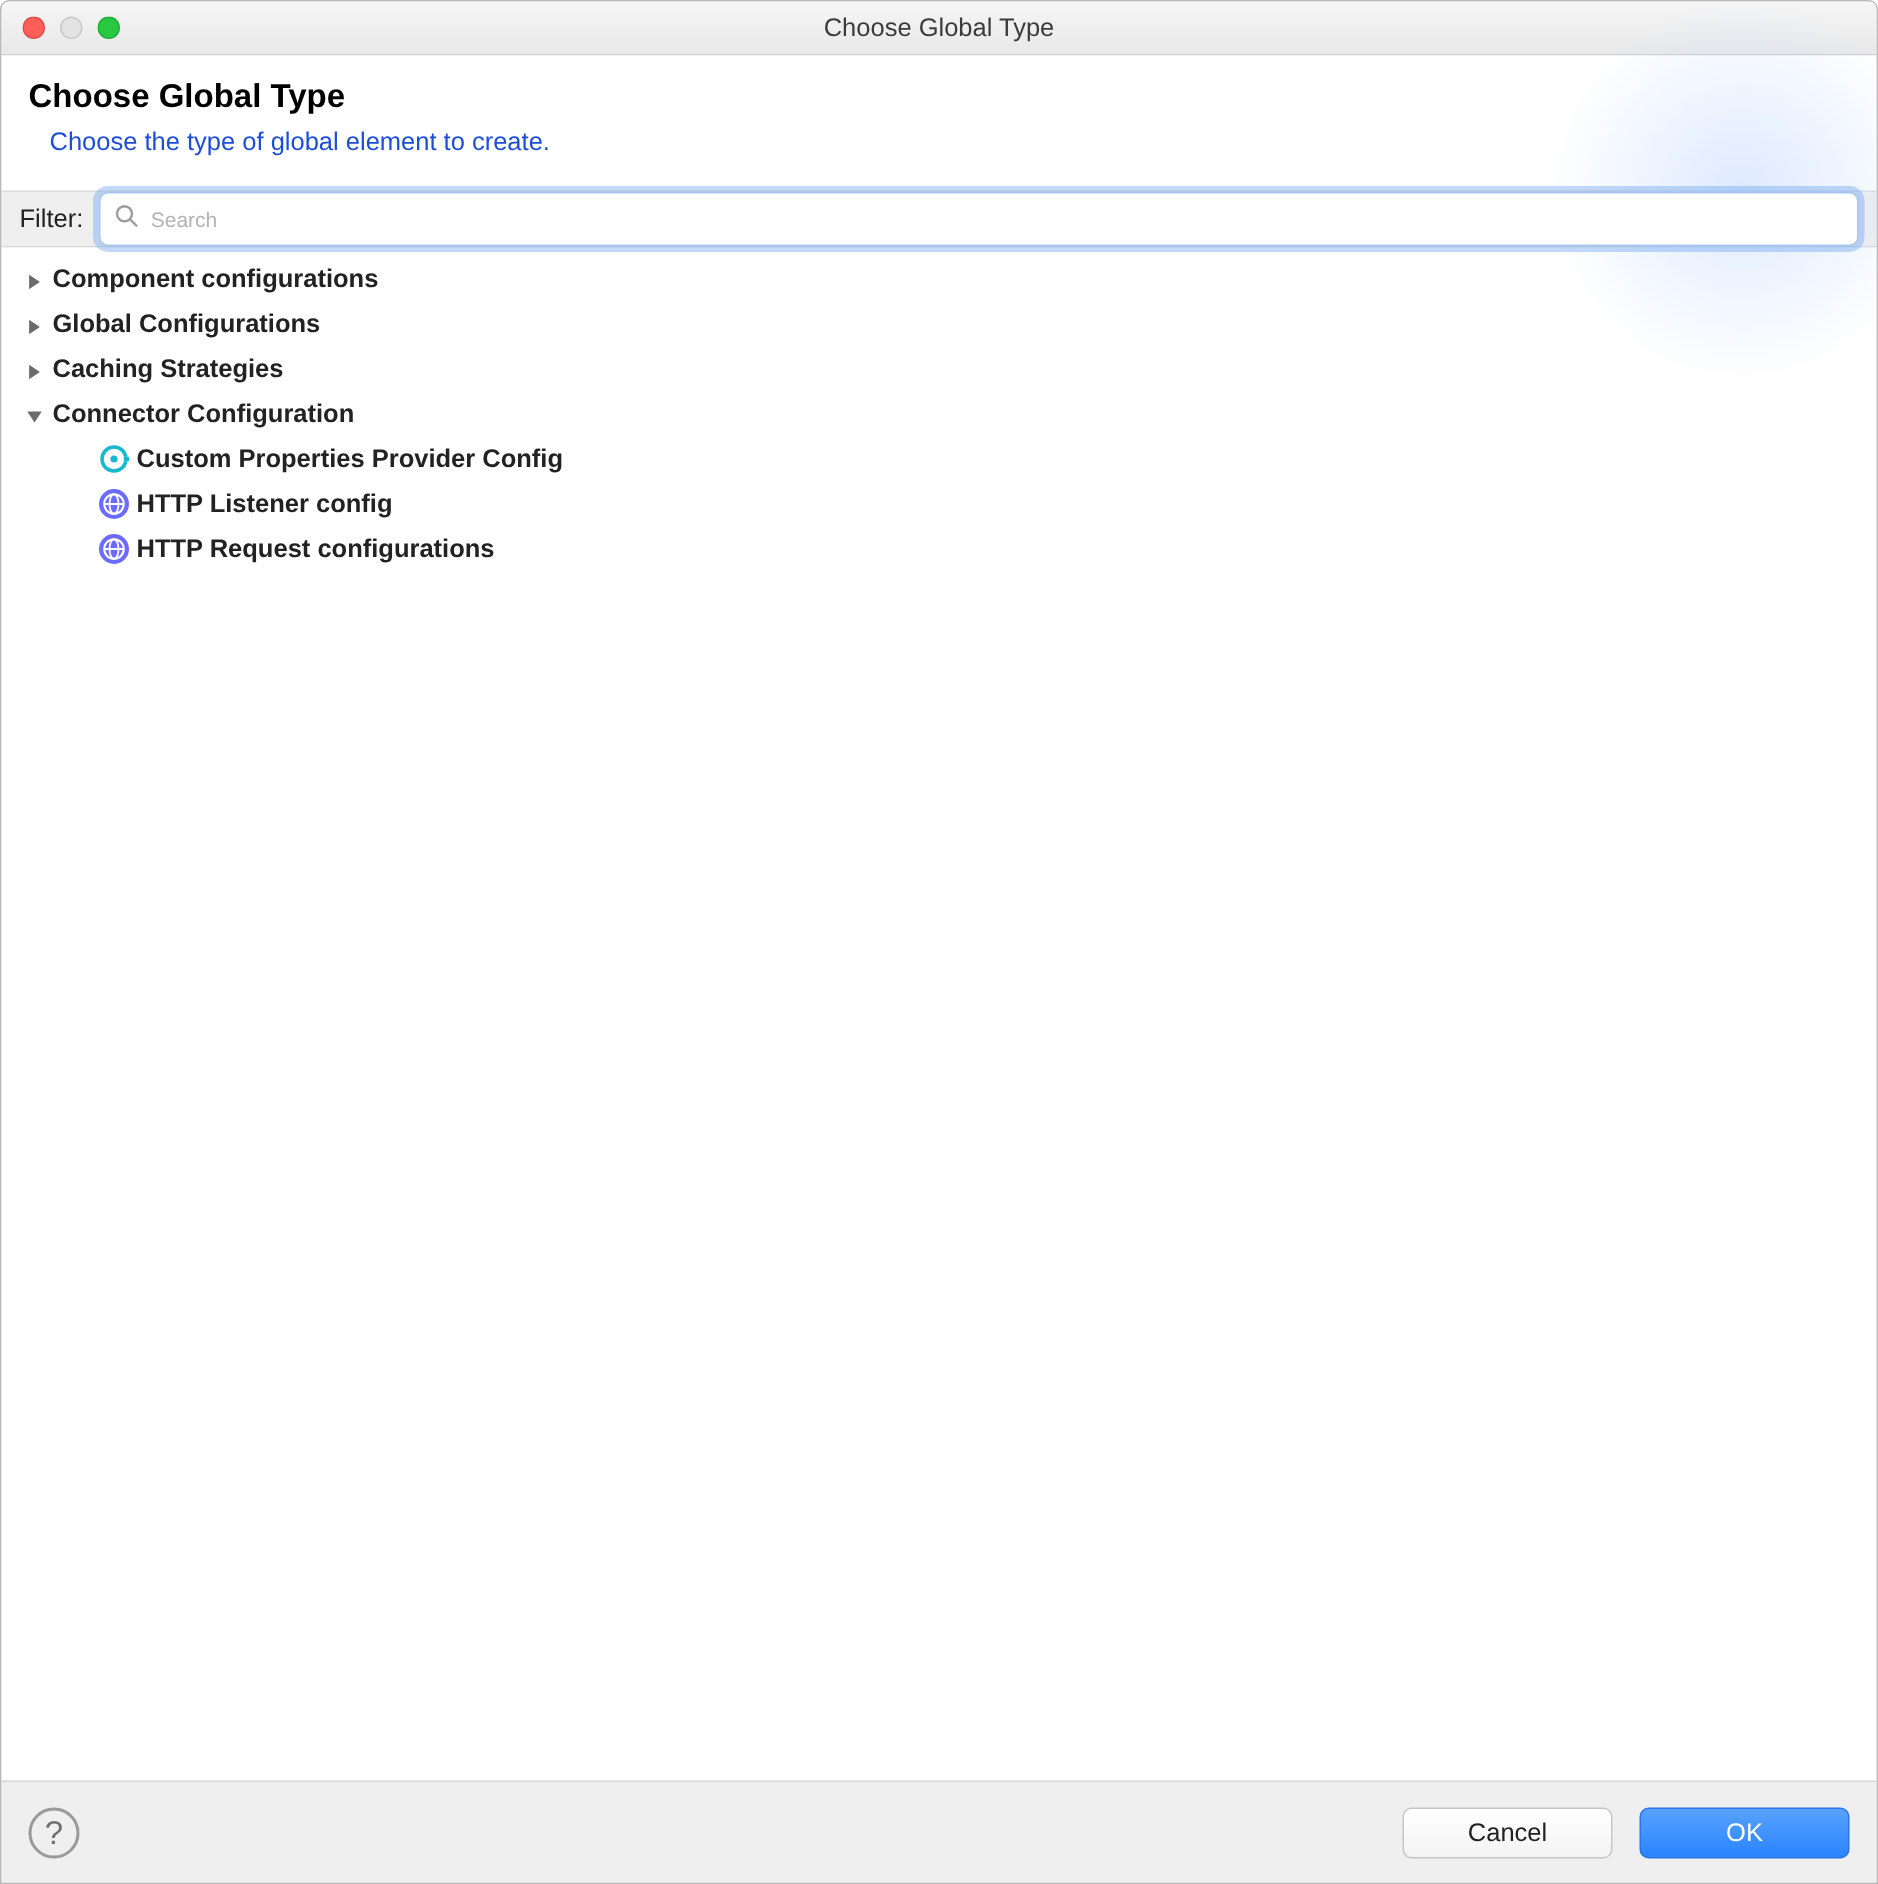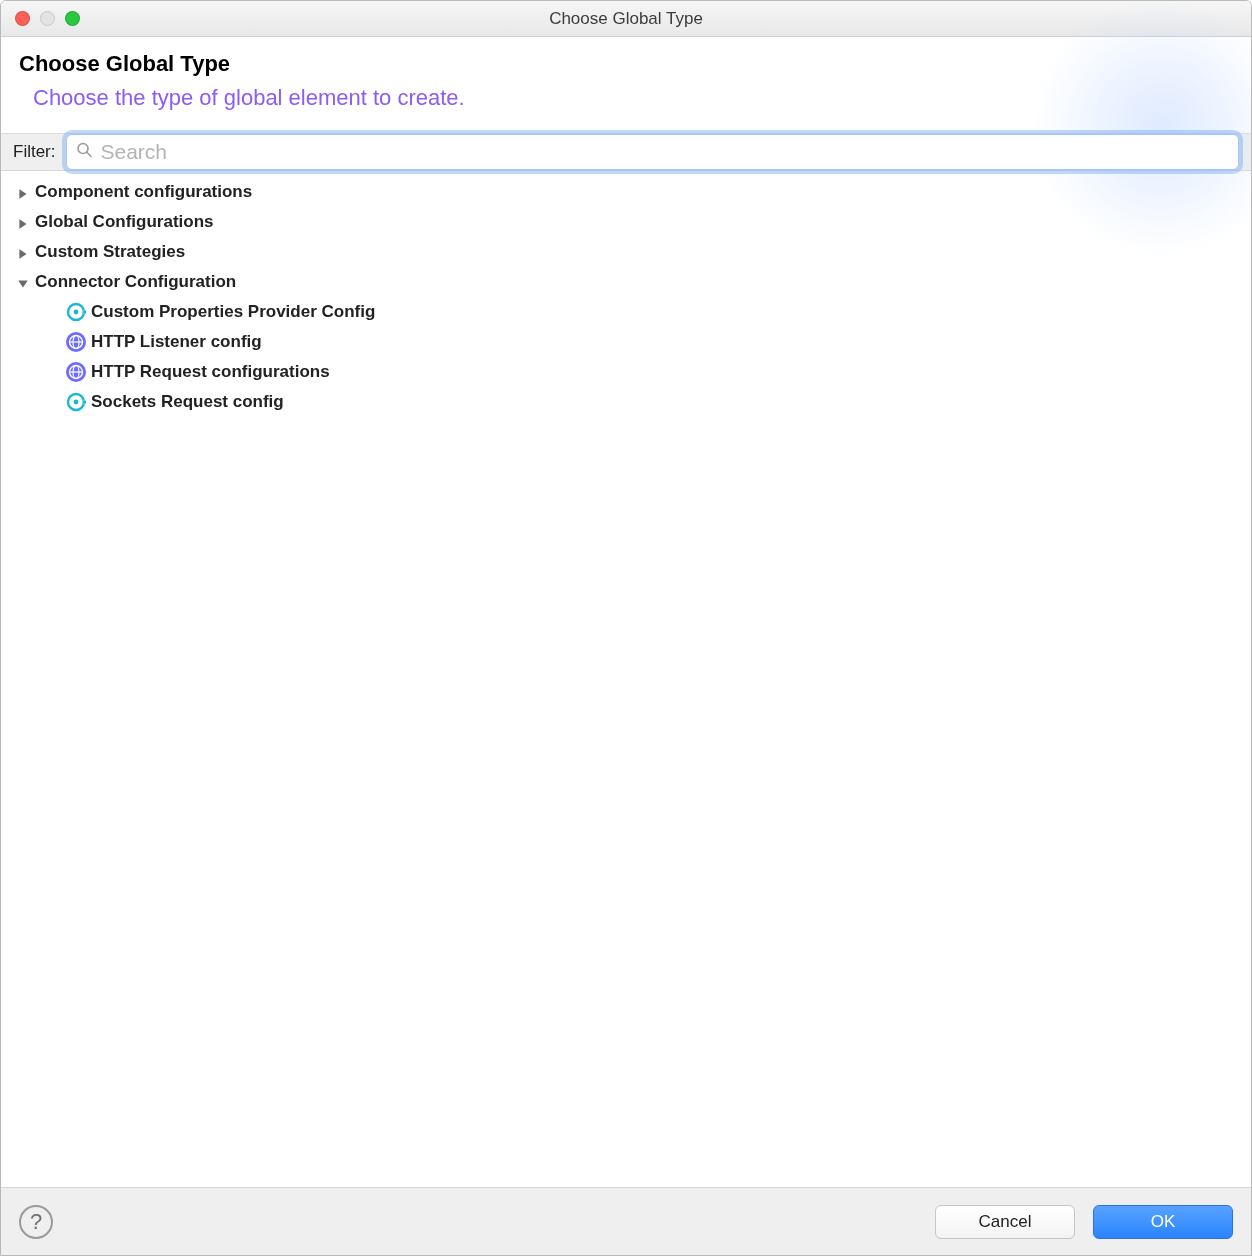--- a/index.html
+++ b/index.html
@@ -61,22 +61,22 @@
     border-bottom: 1px solid #dcdcdc;
     position: relative;
   }
   .header h1 {
     font-size: 22px;
     font-weight: 700;
     color: #000;
     margin-bottom: 8px;
   }
   .header p {
-    font-size: 22px;
-    color: #8b5cf6;
+    font-size: 17px;
+    color: #1d4ed8;
     padding-left: 14px;
   }
   .header-glow {
     position: absolute;
     top: -40px; right: -40px;
     width: 260px; height: 260px;
     border-radius: 50%;
     background: radial-gradient(circle at center, rgba(200,220,255,0.6) 0%, rgba(200,220,255,0.0) 70%);
     pointer-events: none;
   }
@@ -95,21 +95,21 @@
     flex: 1;
     position: relative;
   }
   .search-input {
     width: 100%;
     height: 36px;
     border: 1px solid #a9c8f0;
     border-radius: 6px;
     background: #fff;
     padding: 0 12px 0 34px;
-    font-size: 21px;
+    font-size: 14px;
     outline: none;
     box-shadow: 0 0 0 4px rgba(120,170,240,0.45);
     color: #222;
   }
   .search-input::placeholder { color: #b3b3b3; }
   .search-icon {
     position: absolute;
     left: 10px; top: 50%;
     transform: translateY(-50%);
     color: #9c9c9c;
@@ -227,21 +227,21 @@
       <div class="tree-row">
         <span class="disclosure"><svg viewBox="0 0 10 10" width="12" height="12">
             <polygon points="2,1 8,5 2,9" fill="#6b6b6b"></polygon>
           </svg></span>
         <span class="tree-label">Global Configurations</span>
       </div>
       <div class="tree-row">
         <span class="disclosure"><svg viewBox="0 0 10 10" width="12" height="12">
             <polygon points="2,1 8,5 2,9" fill="#6b6b6b"></polygon>
           </svg></span>
-        <span class="tree-label">Custom Strategies</span>
+        <span class="tree-label">Caching Strategies</span>
       </div>
       <div class="tree-row">
         <span class="disclosure"><svg viewBox="0 0 10 10" width="12" height="12">
             <polygon points="1,2 9,2 5,8" fill="#6b6b6b"></polygon>
           </svg></span>
         <span class="tree-label">Connector Configuration</span>
       </div>
       <div class="tree-row child">
         <span class="node-icon"><svg viewBox="0 0 22 22" width="22" height="22">
             <circle cx="11" cy="11" r="8" fill="none" stroke="#18b8cf" stroke-width="2.4"></circle>
@@ -262,29 +262,20 @@
       </div>
       <div class="tree-row child">
         <span class="node-icon"><svg viewBox="0 0 22 22" width="22" height="22">
             <circle cx="11" cy="11" r="10" fill="#6b6cff"></circle>
             <circle cx="11" cy="11" r="6.5" fill="none" stroke="#ffffff" stroke-width="1.4"></circle>
             <ellipse cx="11" cy="11" rx="3" ry="6.5" fill="none" stroke="#ffffff" stroke-width="1.2"></ellipse>
             <line x1="4.5" y1="11" x2="17.5" y2="11" stroke="#ffffff" stroke-width="1.2"></line>
           </svg></span>
         <span class="tree-label">HTTP Request configurations</span>
       </div>
-      <div class="tree-row child">
-        <span class="node-icon"><svg viewBox="0 0 22 22" width="22" height="22">
-            <circle cx="11" cy="11" r="8" fill="none" stroke="#18b8cf" stroke-width="2.4"></circle>
-            <circle cx="11" cy="11" r="2.4" fill="#18b8cf"></circle>
-            <rect x="17" y="9.5" width="5" height="3" fill="#ffffff"></rect>
-            <rect x="17.5" y="9.5" width="3.5" height="3" fill="#18b8cf"></rect>
-          </svg></span>
-        <span class="tree-label">Sockets Request config</span>
-      </div>
     </div>
 
   <div class="footer">
     <div class="help">?</div>
     <div class="spacer"></div>
     <button class="btn">Cancel</button>
     <button class="btn primary">OK</button>
   </div>
 
 </div>

